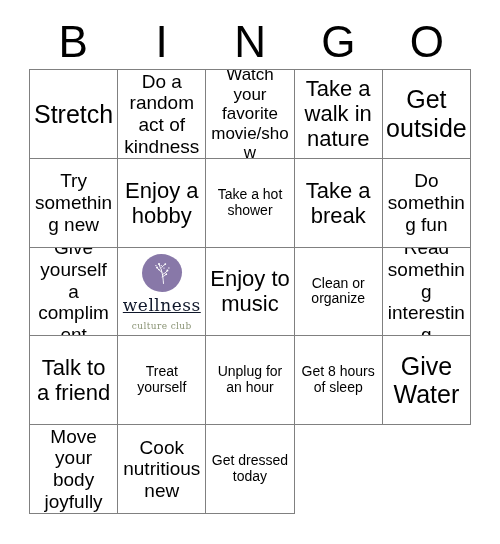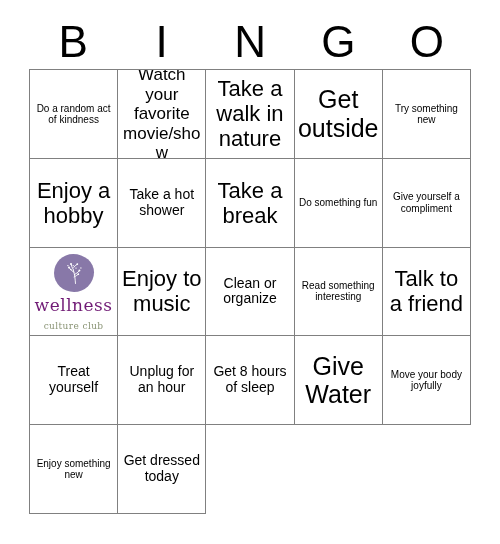--- a/index.html
+++ b/index.html
@@ -75,21 +75,21 @@
     text-align: center;
     line-height: 1.14;
     word-wrap: break-word;
     color: #000;
   }
 
   
   .fs-xl .cell-text { font-size: 25px; }
   .fs-lg .cell-text { font-size: 22px; }
   .fs-md .cell-text { font-size: 14px; }
-  .fs-sm .cell-text { font-size: 10px; }
+  .fs-sm .cell-text { font-size: 19px; }
   .fs-xs .cell-text { font-size: 17px; }
 
   
   .cell.free-space {
     flex-direction: column;
     padding: 6px 2px 4px 2px;
     justify-content: center;
   }
   .logo-wrap {
     display: flex;
@@ -130,20 +130,23 @@
 
   <div id="header-row">
       <div class="header-letter">B</div>
       <div class="header-letter">I</div>
       <div class="header-letter">N</div>
       <div class="header-letter">G</div>
       <div class="header-letter">O</div>
     </div>
 
   <div id="grid">
+      <div class="cell fs-xl">
+        <span class="cell-text">Stretch</span>
+      </div>
       <div class="cell fs-sm">
         <span class="cell-text">Do a random act of kindness</span>
       </div>
       <div class="cell fs-xs">
         <span class="cell-text">Watch your favorite movie/show</span>
       </div>
       <div class="cell fs-lg">
         <span class="cell-text">Take a walk in nature</span>
       </div>
       <div class="cell fs-xl">
@@ -186,21 +189,21 @@
                 <circle cx="16.3" cy="4.1" r="0.9"></circle>
                 <circle cx="17.3" cy="14.2" r="0.85"></circle>
                 <circle cx="9.9" cy="9.6" r="0.75"></circle>
                 <circle cx="12.2" cy="5.6" r="0.7"></circle>
                 <circle cx="15.0" cy="8.1" r="0.7"></circle>
                 <circle cx="6.9" cy="5.6" r="0.7"></circle>
                 <circle cx="19.9" cy="8.0" r="0.65"></circle>
               </g>
             </svg>
           </div>
-          <div class="logo-name" style="color: #701a75;">wellness</div>
+          <div class="logo-name" style="color: #0f172a; text-decoration: underline;">wellness</div>
           <div class="logo-sub" style="color: rgb(138, 148, 117);">culture club</div>
         </div>
       </div>
       <div class="cell fs-lg">
         <span class="cell-text">Enjoy to music</span>
       </div>
       <div class="cell fs-md">
         <span class="cell-text">Clean or organize</span>
       </div>
       <div class="cell fs-sm">
@@ -218,20 +221,20 @@
       <div class="cell fs-md">
         <span class="cell-text">Get 8 hours of sleep</span>
       </div>
       <div class="cell fs-xl">
         <span class="cell-text">Give Water</span>
       </div>
       <div class="cell fs-sm">
         <span class="cell-text">Move your body joyfully</span>
       </div>
       <div class="cell fs-sm">
-        <span class="cell-text">Enjoy something new</span>
+        <span class="cell-text">Cook nutritious new</span>
       </div>
       <div class="cell fs-md">
         <span class="cell-text">Get dressed today</span>
       </div>
     </div>
 
 </div>
 
 </body></html>

